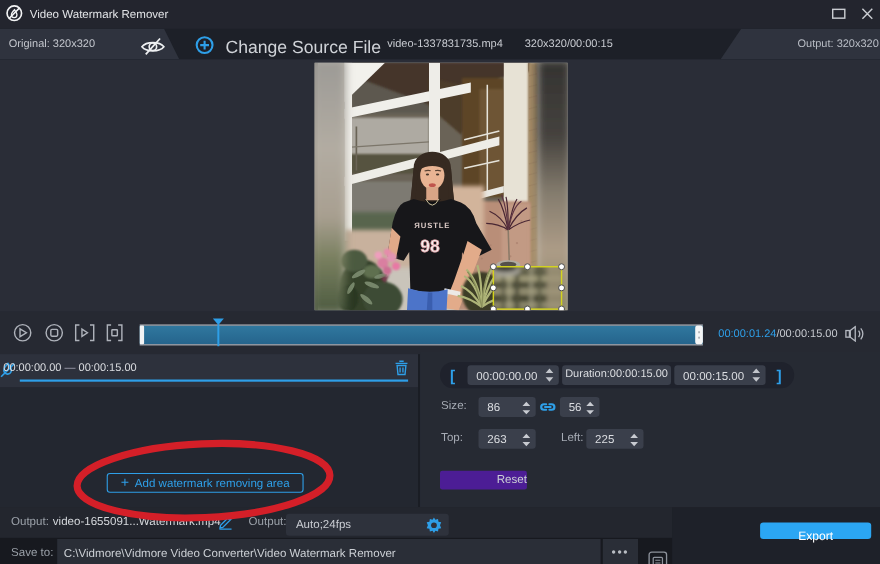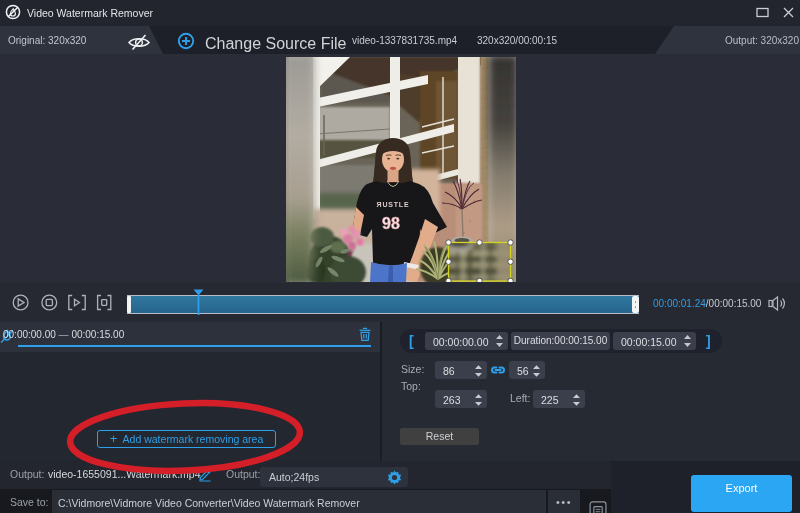--- a/index.html
+++ b/index.html
@@ -36,32 +36,32 @@
   #vdivider{left:380px;top:322px;width:2px;height:139px;background:#1a1d24;}
   #addbtn{left:97px;top:430px;width:177px;height:16px;border:1px solid #2e9fe8;
           border-radius:3px;color:#2e9fe8;font-size:10.5px;text-align:center;line-height:16px;}
   
   #rpanel{left:382px;top:320px;width:418px;height:141px;background:#262a33;}
   #timepill{left:400px;top:329px;width:322px;height:24px;background:#1f222c;border-radius:12px;}
   .nbox{background:#3a3f4b;border-radius:3px;height:18px;font-size:10.5px;color:#dcdee2;white-space:nowrap;}
   .nbox .val{position:absolute;left:8px;top:3.5px;}
   .spin{position:absolute;right:4px;top:2px;width:9px;height:14px;}
   .lbl{font-size:10.5px;color:#a7acb5;}
-  #resetbtn{left:400px;top:428px;width:79px;height:17px;background:#404040;border-radius:2px;
-            color:#ccd0d6;font-size:10.5px;text-align:center;line-height:17px;}
+  #resetbtn{left:400px;top:428px;width:79px;height:17px;background:#4c1d95;border-radius:2px;
+            color:#ccd0d6;font-size:10.5px;text-align:right;line-height:17px;}
   .bracket{font-size:14px;color:#2e9fe8;font-weight:bold;}
   
   #bottombg{left:0;top:461px;width:800px;height:52px;background:#1e2129;}
   #outrow{left:0;top:461px;width:611px;height:28px;background:#23262e;}
   #saverow{left:0;top:489px;width:611px;height:24px;background:#17191f;}
   #savebox{left:52px;top:490px;width:494px;height:24px;background:#2a2e37;}
   #dots3{left:548px;top:490px;width:32px;height:24px;background:#2a2e37;color:#c7cad0;
          text-align:center;line-height:24px;font-size:11px;letter-spacing:1.5px;color:#b8bcc2;}
   #dropdown{left:260px;top:467px;width:148px;height:20px;background:#2e323c;border-radius:3px;}
-  #exportbtn{left:691px;top:475px;width:101px;height:37px;background:#2ba6f3;border-radius:3px;
+  #exportbtn{left:691px;top:475px;width:101px;height:15px;background:#2ba6f3;border-radius:3px;
              color:#fff;font-size:11px;text-align:center;line-height:27px;}
   .brow{font-size:10.5px;white-space:nowrap;}
   .grey{color:#9aa0a8;} .white{color:#d6d9dd;}
   svg{display:block;}
 </style>
 </head>
 <body>
 
   <div class="abs" id="titlebar"></div>
   <svg class="abs" style="left:4px;top:3px" width="18" height="18" viewBox="0 0 18 18">
@@ -419,21 +419,21 @@
       <line x1="5.5" y1="6" x2="10.5" y2="6"></line>
     </g>
   </svg>
   <div class="abs nbox" style="left:509px;top:361px;width:36px;height:18px;">
     <span class="val">56</span>
     <svg class="spin" style="top:2.5px" viewBox="0 0 9 13">
       <path d="M1 4.6 L4.5 0.8 L8 4.6 Z M1 8.4 L4.5 12.2 L8 8.4 Z" fill="#c8cbd1"></path>
     </svg>
   </div>
 
-  <div class="abs lbl" style="left:401px;top:380px;">Top:</div>
+  <div class="abs lbl" style="left:401px;top:392px;">Top:</div>
   <div class="abs nbox" style="left:435px;top:390px;width:52px;height:18px;">
     <span class="val">263</span>
     <svg class="spin" style="top:2.5px" viewBox="0 0 9 13">
       <path d="M1 4.6 L4.5 0.8 L8 4.6 Z M1 8.4 L4.5 12.2 L8 8.4 Z" fill="#c8cbd1"></path>
     </svg>
   </div>
   <div class="abs lbl" style="left:510px;top:392px;">Left:</div>
   <div class="abs nbox" style="left:533px;top:390px;width:52px;height:18px;">
     <span class="val">225</span>
     <svg class="spin" style="top:2.5px" viewBox="0 0 9 13">

